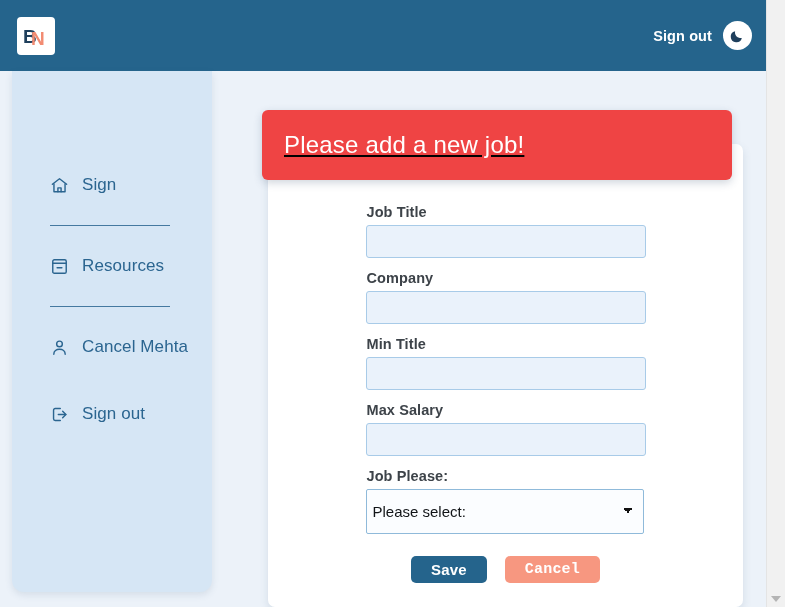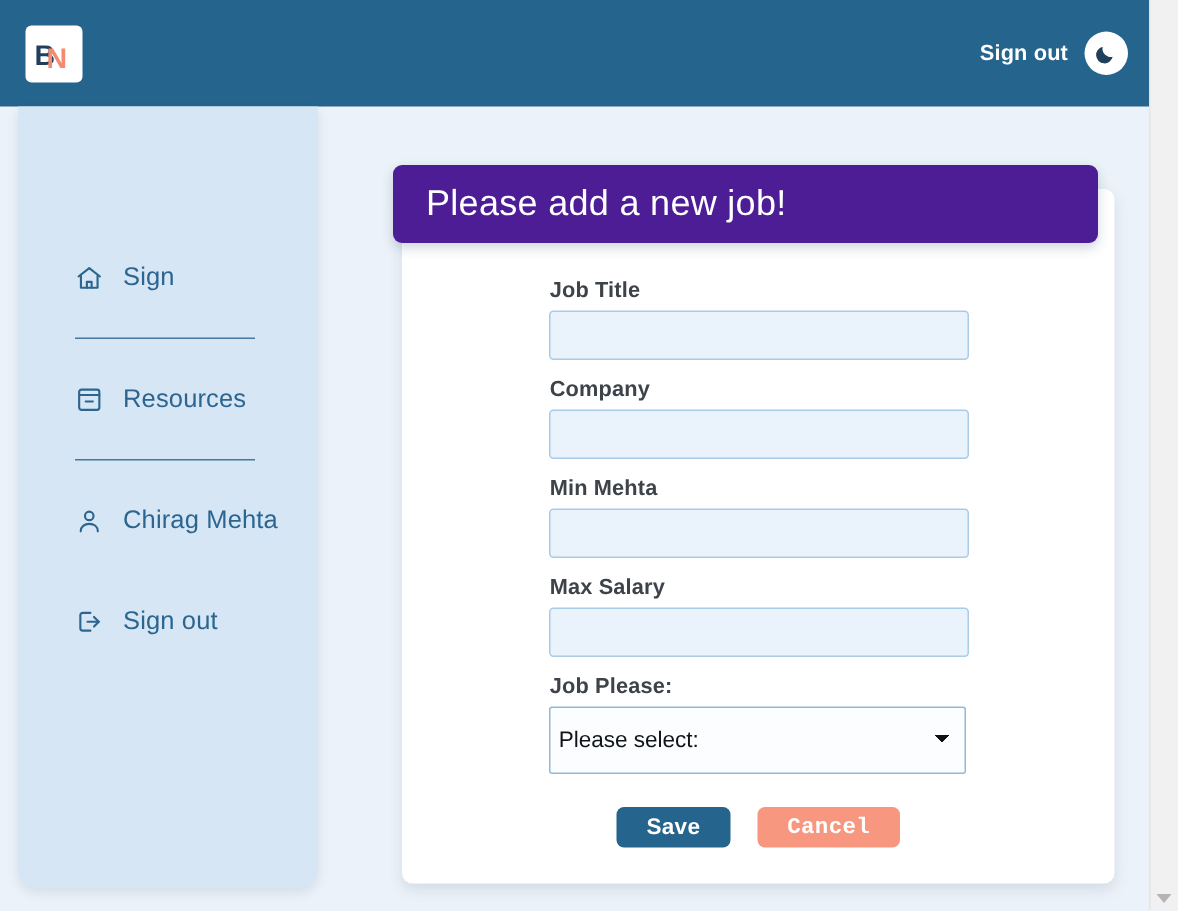--- a/index.html
+++ b/index.html
@@ -111,27 +111,28 @@
     position: absolute;
     left: 252px;
     top: 110px;
     width: 491px;
   }
   .card-header {
     position: relative;
     z-index: 2;
     margin-left: 10px;
     margin-right: 11px;
-    background: #4c1d95;
+    background: #ef4444;
     border-radius: 6px;
-    height: 52px;
+    height: 70px;
     display: flex;
     align-items: center;
     padding: 0 22px;
     box-shadow: 0 3px 8px rgba(40,70,100,0.22);
+    text-decoration: underline;
   }
   .card-header-title {
     color: #ffffff;
     font-size: 24px;
     letter-spacing: 0.2px;
   }
   .card-body {
     position: relative;
     z-index: 1;
     margin-top: -36px;
@@ -283,21 +284,21 @@
 
     <div class="side-divider"></div>
 
     <div class="side-item">
       <span class="side-icon">
         <svg width="19" height="19" viewBox="0 0 24 24" fill="none" stroke="#2b6590" stroke-width="1.8" stroke-linecap="round" stroke-linejoin="round">
           <circle cx="12" cy="7.5" r="3.6"></circle>
             <path d="M4.8 20.5c0-4 3.2-6.3 7.2-6.3s7.2 2.3 7.2 6.3"></path>
         </svg>
       </span>
-      <span class="side-label">Chirag Mehta</span>
+      <span class="side-label">Cancel Mehta</span>
     </div>
 
     <div class="side-gap"></div>
 
     <div class="side-item">
       <span class="side-icon">
         <svg width="19" height="19" viewBox="0 0 24 24" fill="none" stroke="#2b6590" stroke-width="1.8" stroke-linecap="round" stroke-linejoin="round">
           <path d="M13 4.5H6.5a2 2 0 0 0-2 2v11a2 2 0 0 0 2 2H13"></path>
             <polyline points="16,8 20,12 16,16"></polyline>
             <line x1="20" y1="12" x2="10.5" y2="12"></line>
@@ -316,21 +317,21 @@
 
     <div class="card-body">
       <div class="form">
 
         <label class="field-label">Job Title</label>
         <input class="text-input" type="text" value="" style="">
 
         <label class="field-label">Company</label>
         <input class="text-input" type="text" value="" style="">
 
-        <label class="field-label">Min Mehta</label>
+        <label class="field-label">Min Title</label>
         <input class="text-input" type="text" value="" style="">
 
         <label class="field-label">Max Salary</label>
         <input class="text-input" type="text" value="" style="">
 
         <label class="field-label">Job Please:</label>
         <select class="select-input">
           <option>Please select:</option>
         </select>
 

